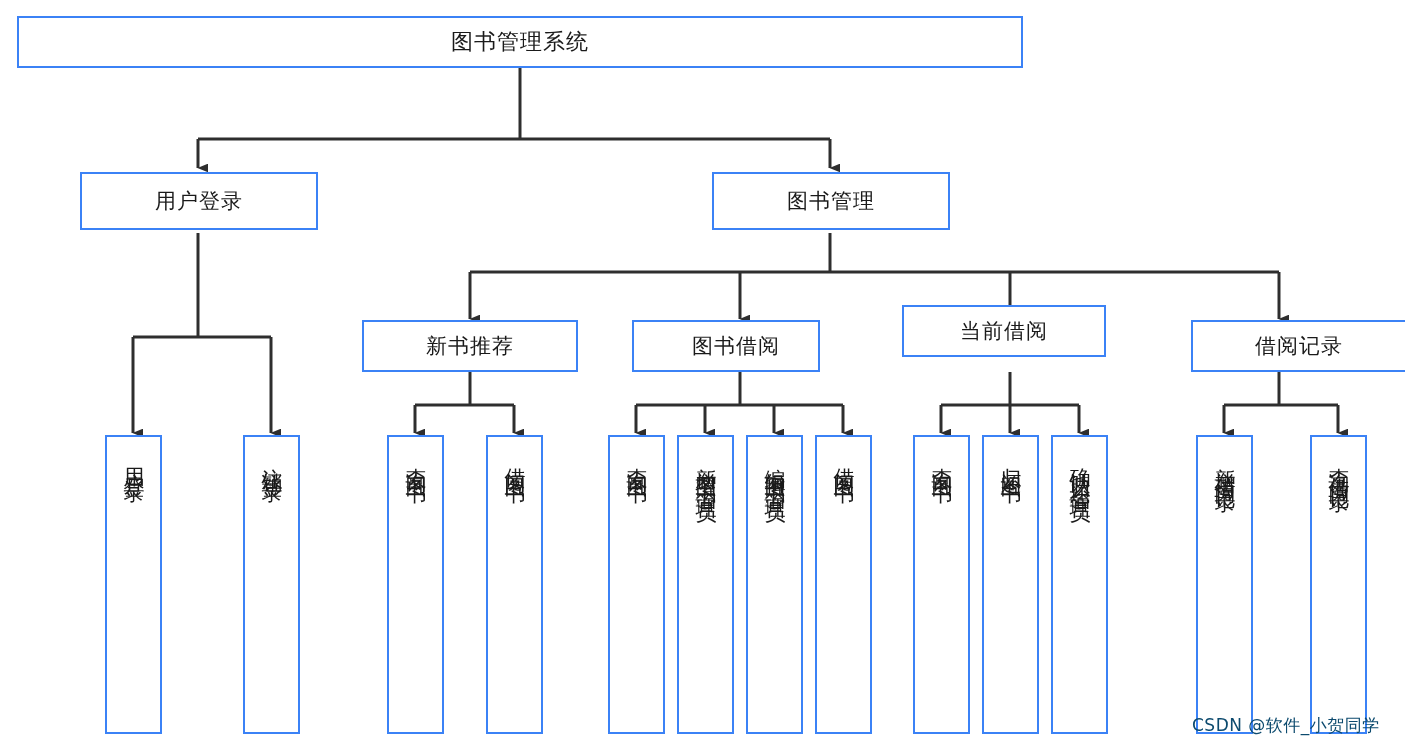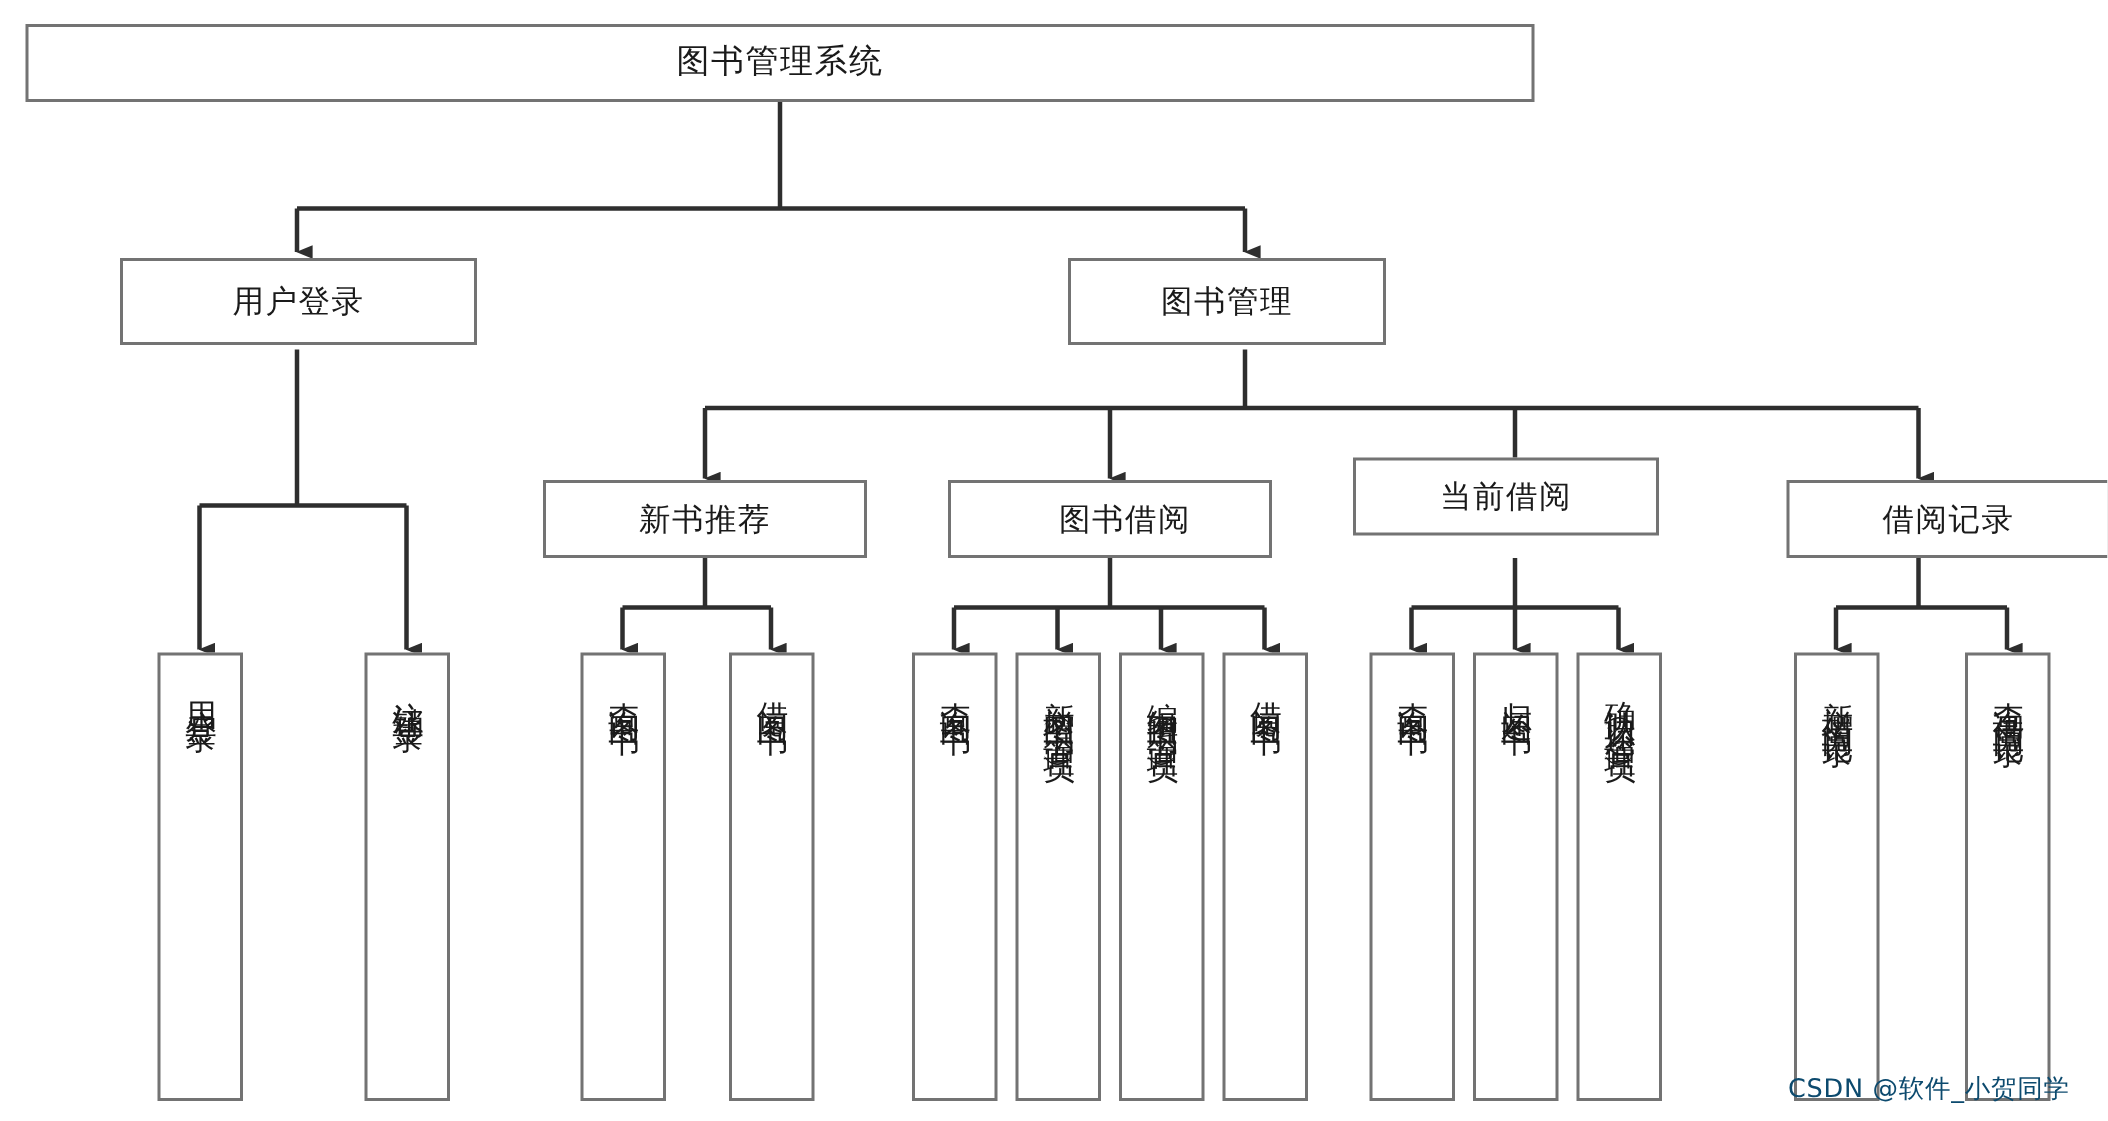--- a/index.html
+++ b/index.html
@@ -19,21 +19,21 @@
     position:absolute;
     left:0; top:0;
     width:1405px;
     height:747px;
     pointer-events:none;
   }
   .node{
     position:absolute;
     box-sizing:border-box;
     background:#ffffff;
-    border:2px solid #737373;
+    border:2px solid #3b82f6;
     display:flex;
     align-items:center;
     justify-content:center;
     text-align:center;
   }
   .node .label{
     font-size:21px;
     line-height:1.25;
     letter-spacing:1px;
     color:#1a1a1a;
@@ -124,29 +124,29 @@
   </svg>
 
   <div class="node root" style="left:17px; top:16px; width:1006px; height:52px;">
     <span class="label">图书管理系统</span>
   </div>
 
   <div class="node level1" style="left:80px; top:172px; width:238px; height:58px;">
     <span class="label">用户登录</span>
   </div>
 
-  <div class="node level1" style="left:712px; top:172px; width:212px; height:58px;">
+  <div class="node level1" style="left:712px; top:172px; width:238px; height:58px;">
     <span class="label">图书管理</span>
   </div>
 
   <div class="node level2" style="left:362px; top:320px; width:216px; height:52px;">
     <span class="label">新书推荐</span>
   </div>
 
-  <div class="node level2" style="left:632px; top:320px; width:216px; height:52px;padding-left:20px;">
+  <div class="node level2" style="left:632px; top:320px; width:188px; height:52px;padding-left:20px;">
     <span class="label">图书借阅</span>
   </div>
 
   <div class="node level2" style="left:902px; top:305px; width:204px; height:52px;">
     <span class="label">当前借阅</span>
   </div>
 
   <div class="node level2" style="left:1171px; top:320px; width:216px; height:52px;margin-left:20px;">
     <span class="label">借阅记录</span>
   </div>

